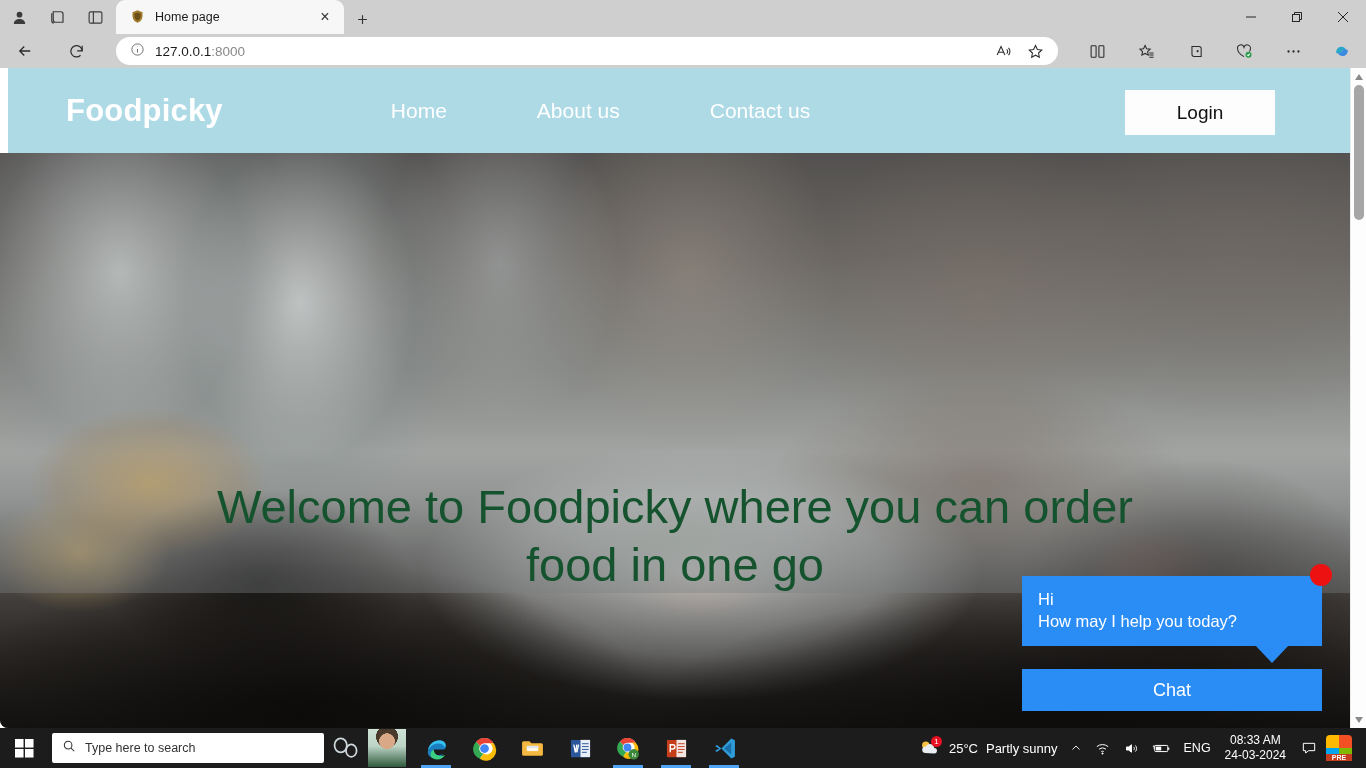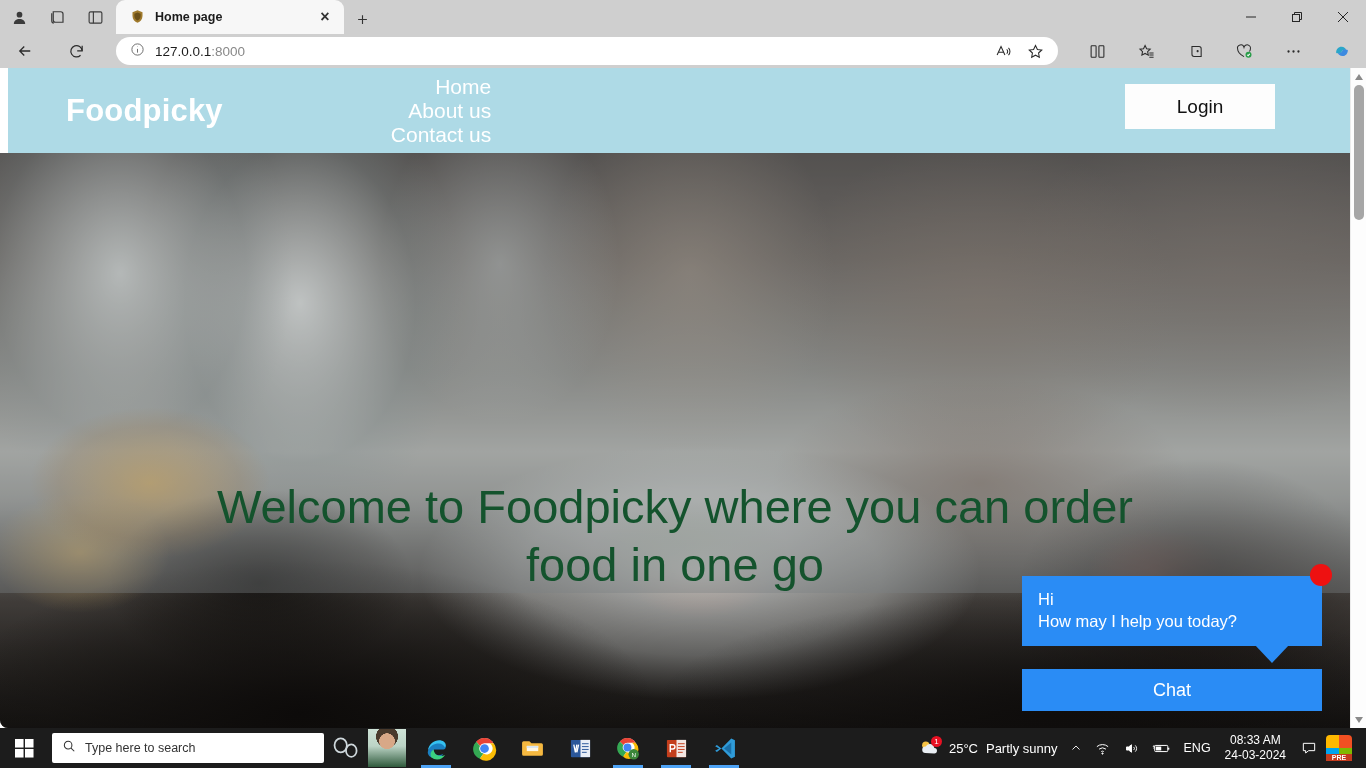--- a/index.html
+++ b/index.html
@@ -12,21 +12,21 @@
 
   
   .browser {
     position: absolute; left: 0; top: 0; width: 1366px; height: 728px;
     background: #cfcfcf;
   }
 
   
   .tabstrip {
     position: relative; height: 34px; width: 100%;
-    background: #cfcfcf; display: flex; align-items: flex-end; font-weight: bold;
+    background: #cfcfcf; display: flex; align-items: flex-end;
   }
   .tb-icon {
     width: 38px; height: 34px; display: flex; align-items: center; justify-content: center;
     color: #3b3b3b;
   }
   .tab {
     position: relative; margin-left: 2px; width: 228px; height: 34px;
     background: #f7f7f7; border-radius: 9px 9px 0 0;
     display: flex; align-items: center; padding: 0 8px 0 14px; gap: 9px;
   }
@@ -66,24 +66,24 @@
     position: absolute; left: 0; top: 0; width: 1350px; height: 660px;
     border-radius: 8px 0 0 8px; overflow: hidden; background: #fff;
   }
 
   
   .site-header {
     height: 85px; background: #aedae6; display: flex; align-items: center;
     padding: 0 0 0 58px; position: relative; margin-left: 8px;
   }
   .brand { font-size: 31px; font-weight: bold; color: #ffffff; letter-spacing: .2px; }
-  .nav { display: flex; align-items: flex-end; margin-left: 123px; gap: 0; flex-direction: column; }
+  .nav { display: flex; align-items: center; margin-left: 123px; gap: 0; }
   .nav a { color: #ffffff; font-size: 21px; text-decoration: none; padding: 0 45px; white-space: nowrap; }
   .login-btn {
-    position: absolute; right: 75px; top: 16px; width: 150px; height: 45px;
+    position: absolute; right: 75px; top: 22px; width: 150px; height: 45px;
     background: #fdfdfd; color: #111; font-size: 19px;
     display: flex; align-items: center; justify-content: center; border: none;
   }
 
   
   .hero { position: relative; height: 575px; overflow: hidden; }
   .hero-photo { position: absolute; inset: 0; }
   .photo-base {
     position: absolute; inset: 0;
     background:

